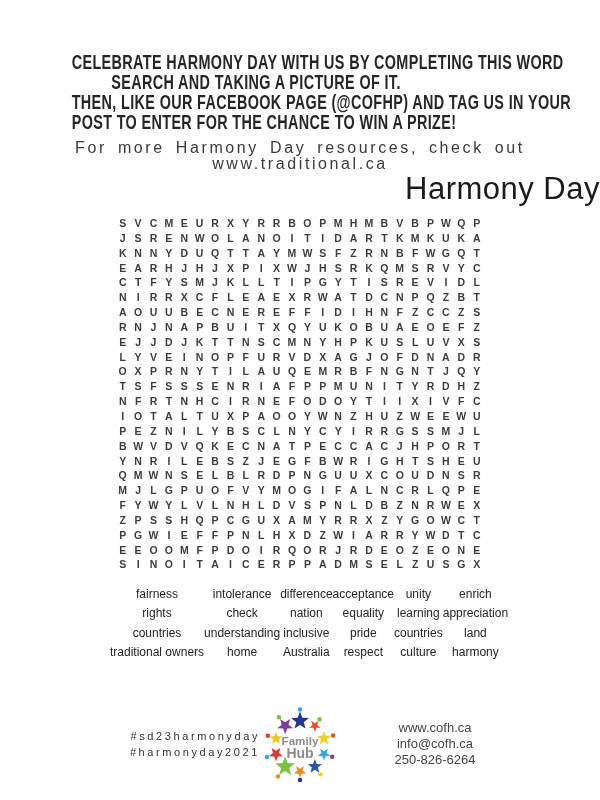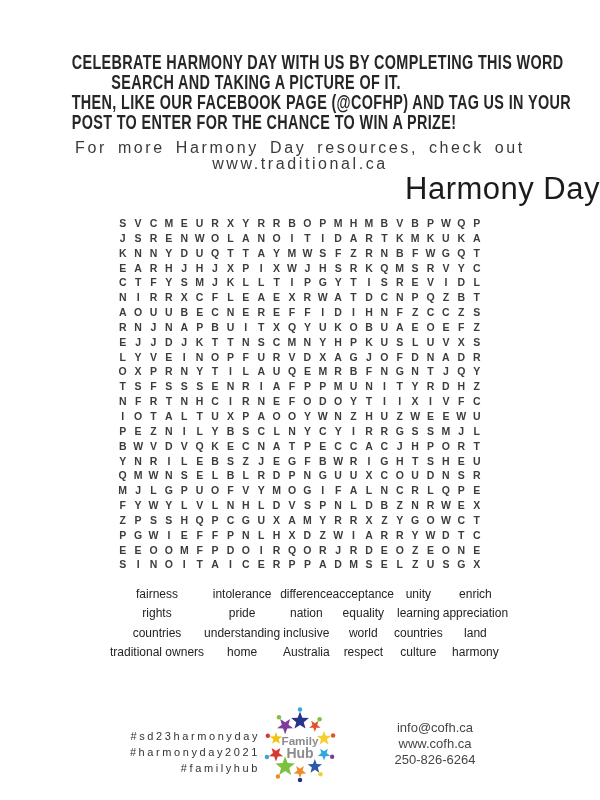--- a/index.html
+++ b/index.html
@@ -702,44 +702,43 @@
   </div>
 
 <div class="word-list">
     <div class="word-cell">fairness</div>
     <div class="word-cell">intolerance</div>
     <div class="word-cell">difference</div>
     <div class="word-cell">acceptance</div>
     <div class="word-cell">unity</div>
     <div class="word-cell">enrich</div>
     <div class="word-cell">rights</div>
-    <div class="word-cell">pride</div>
+    <div class="word-cell">check</div>
     <div class="word-cell">nation</div>
     <div class="word-cell">equality</div>
     <div class="word-cell">learning</div>
     <div class="word-cell">appreciation</div>
     <div class="word-cell">countries</div>
     <div class="word-cell">understanding</div>
     <div class="word-cell">inclusive</div>
-    <div class="word-cell">world</div>
+    <div class="word-cell">pride</div>
     <div class="word-cell">countries</div>
     <div class="word-cell">land</div>
     <div class="word-cell">traditional owners</div>
     <div class="word-cell">home</div>
     <div class="word-cell">Australia</div>
     <div class="word-cell">respect</div>
     <div class="word-cell">culture</div>
     <div class="word-cell">harmony</div>
   </div>
 
 <div class="footer">
   <div class="hashtags">
       <div class="tag-line">#sd23harmonyday</div>
       <div class="tag-line">#harmonyday2021</div>
-      <div class="tag-line">#familyhub</div>
     </div>
 
   <div class="logo-wrap">
     <svg width="86" height="92" viewBox="0 0 92 94">
       <g>
           <path d="M46.0 7.0L48.5 13.6L55.5 13.9L50.0 18.3L51.9 25.1L46.0 21.2L40.1 25.1L42.0 18.3L36.5 13.9L43.5 13.6Z" fill="#27348b"></path>
           <circle cx="46.0" cy="4.8" r="2.4" fill="#31a8dd"></circle>
           <path d="M65.7 16.9L64.5 21.3L68.1 24.2L63.5 24.4L61.9 28.7L60.3 24.4L55.7 24.2L59.3 21.3L58.0 16.9L61.9 19.4Z" fill="#e2522c"></path>
           <circle cx="67.0" cy="15.1" r="2.4" fill="#7cc142"></circle>
           <path d="M79.3 33.2L74.9 36.7L76.4 42.1L71.7 39.0L67.0 42.1L68.5 36.7L64.1 33.2L69.7 32.9L71.7 27.7L73.7 32.9Z" fill="#f4cf30"></path>
@@ -758,17 +757,17 @@
           <circle cx="11.6" cy="32.8" r="2.4" fill="#d63a35"></circle>
           <path d="M24.8 14.9L30.1 18.4L35.4 14.9L33.7 21.0L38.7 24.9L32.4 25.2L30.1 31.2L27.9 25.2L21.6 24.9L26.5 21.0Z" fill="#7e3e97"></path>
           <circle cx="23.5" cy="13.1" r="2.4" fill="#7cc142"></circle>
         </g>
       <text x="46" y="43" text-anchor="middle" font-size="12.5" class="logo-label" fill="#8c8c8c">Family</text>
       <text x="46" y="57" text-anchor="middle" font-size="15" class="logo-label" fill="#8c8c8c">Hub</text>
     </svg>
   </div>
 
   <div class="contact">
+      <div class="contact-line">www.cofh.ca</div>
       <div class="contact-line">info@cofh.ca</div>
-      <div class="contact-line">www.cofh.ca</div>
       <div class="contact-line">250-826-6264</div>
     </div>
 </div>
 
 </body></html>

